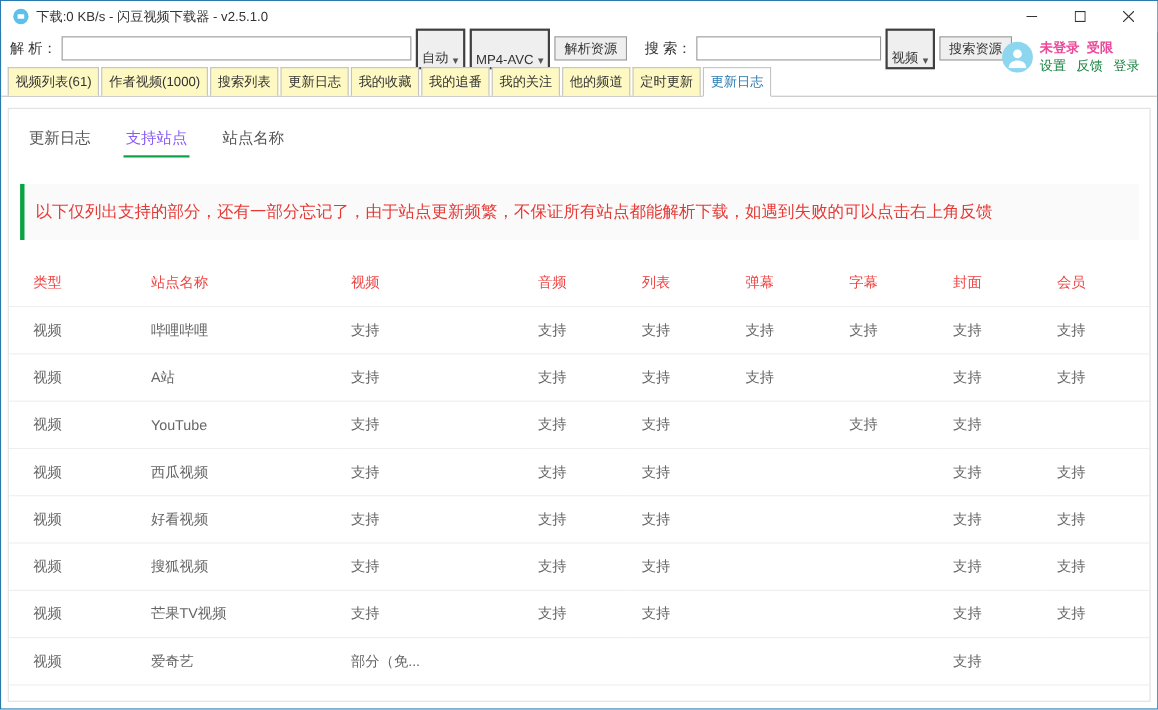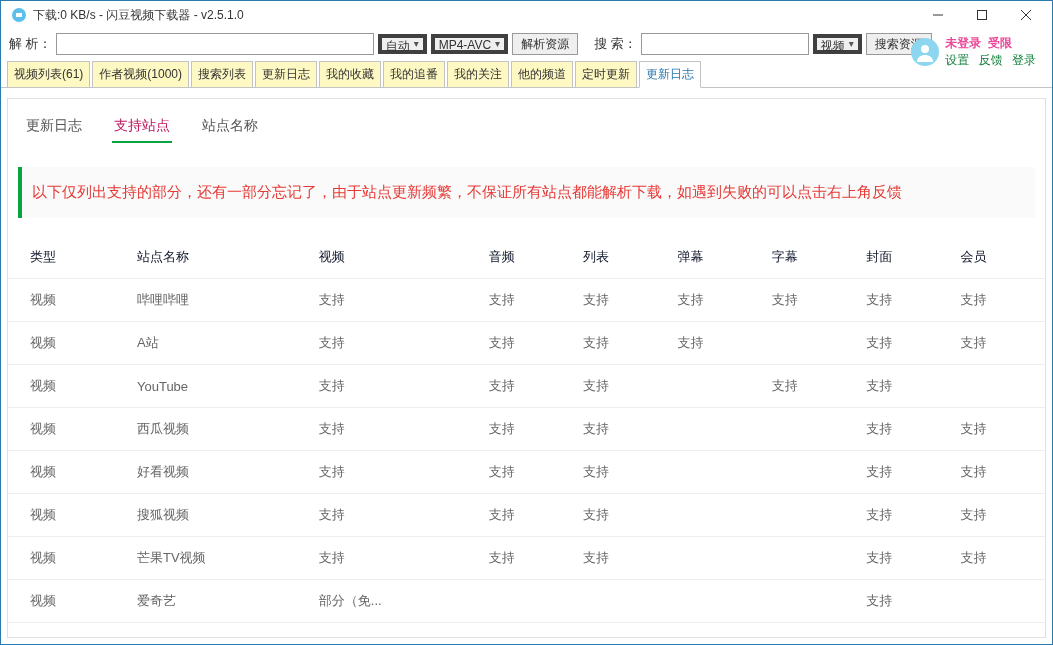--- a/index.html
+++ b/index.html
@@ -7,41 +7,41 @@
 .window { width: 1053px; height: 645px; border: 1px solid #2a7ab0; position: relative; display: flex; flex-direction: column; }
 .titlebar { height: 28px; display: flex; align-items: center; padding: 0 4px; background: #fff; }
 .titlebar .app-icon { width: 16px; height: 16px; margin: 0 6px; }
 .titlebar .title-text { flex: 1; font-size: 12px; color: #333; }
 .titlebar .win-controls { display: flex; }
 .titlebar .win-btn { width: 44px; height: 28px; display: flex; align-items: center; justify-content: center; cursor: pointer; }
 .titlebar .win-btn svg { stroke: #333; }
 .toolbar { height: 30px; display: flex; align-items: center; padding: 0 8px; gap: 4px; }
 .toolbar .lbl { font-size: 13px; }
 .toolbar input.parse-input { width: 318px; height: 22px; border: 1px solid #999; padding: 0 4px; }
-.toolbar .sel { height: 20px; border: 4px solid #404040; background: #efefef; display: flex; align-items: flex-start; padding: 0 4px; gap: 4px; cursor: pointer; }
+.toolbar .sel { height: 37px; border: 2px solid #404040; background: #efefef; display: flex; align-items: flex-end; padding: 0 4px; gap: 4px; cursor: pointer; }
 .toolbar .sel .chev { font-size: 10px; color: #555; }
 .toolbar .btn { height: 22px; border: 1px solid #999; background: #efefef; padding: 0 8px; cursor: pointer; display: flex; align-items: center; }
 .toolbar input.search-input { width: 168px; height: 22px; border: 1px solid #999; padding: 0 4px; }
 .user-block { position: absolute; right: 10px; top: 34px; display: flex; align-items: center; gap: 6px; }
 .user-block .avatar { width: 28px; height: 28px; border-radius: 50%; background: #8dd6f0; display:flex; align-items:center; justify-content:center; }
 .user-block .rcol { display:flex; flex-direction:column; font-size:12px; }
 .user-block .row1 { color:#ec4899; font-weight:bold; }
 .user-block .row2 a { color:#15803d; text-decoration:none; margin-right:6px; cursor:pointer; }
 .main-tabs { display:flex; padding: 2px 6px 0 6px; border-bottom:1px solid #c3c3c3; }
 .main-tabs .mtab { border:1px solid #c3c3c3; border-bottom:none; background:#fef9c3; padding:4px 6px; margin-right:2px; font-size:12px; cursor:pointer; }
 .main-tabs .mtab.active { background:#fff; border-bottom:1px solid #fff; margin-bottom:-1px; color:#2a7ab0; }
 .content { flex:1; overflow:hidden; padding:10px 6px 6px 6px; }
 .inner-card { border:1px solid #e0e0e0; height:100%; overflow-y:auto; overflow-x:hidden; }
 .sub-tabs { display:flex; padding:12px 16px 0 16px; gap:28px; font-size:14px; }
 .sub-tabs .stab { padding:6px 2px; cursor:pointer; color:#555; border-bottom:2px solid transparent; }
-.sub-tabs .stab.active { color:#be185d; border-bottom:2px solid #0aa344; }
+.sub-tabs .stab.active { color:#8b5cf6; border-bottom:2px solid #0aa344; }
 .notice { margin:24px 10px 18px 10px; border-left:4px solid #0aa344; background:#fafafa; padding:16px 10px; color:#e53935; font-size:15px; }
 table.sites { width:100%; border-collapse:collapse; font-size:13px; color:#666; }
 table.sites th, table.sites td { text-align:left; padding:12px 10px; border-bottom:1px solid #eee; font-weight:normal; }
-table.sites th { color:#0f172a; }
+table.sites th { color:#ef4444; }
 table.sites td:first-child, table.sites th:first-child { padding-left:22px; }
 
 .inner-card::-webkit-scrollbar { width:16px; }
 .inner-card::-webkit-scrollbar-thumb { background:#c0c0c0; }
 .inner-card::-webkit-scrollbar-track { background:#f0f0f0; }
 </style>
 </head>
 <body>
 
 <div class="window">

